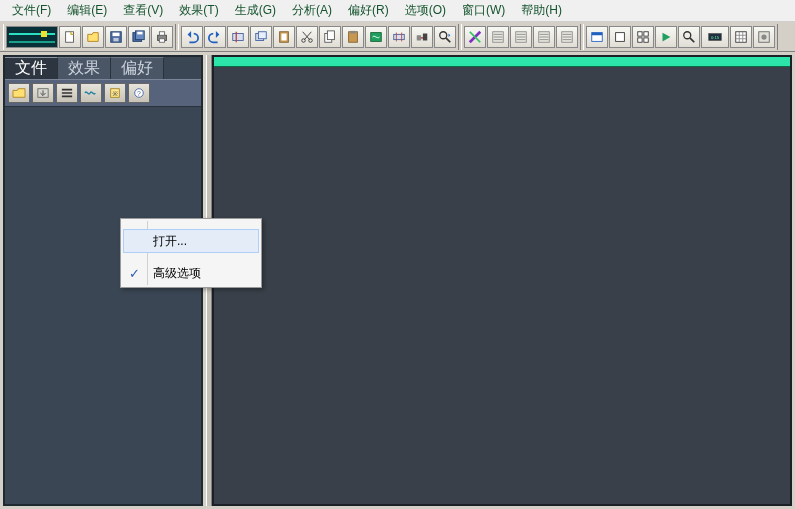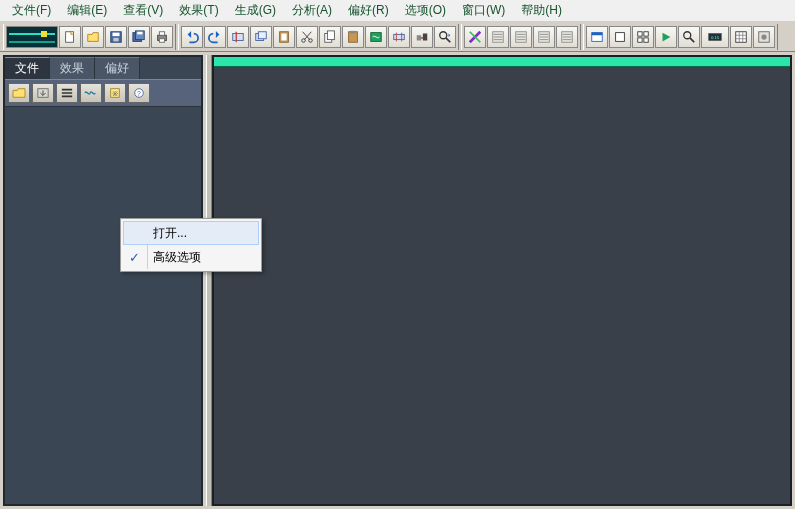--- a/index.html
+++ b/index.html
@@ -96,21 +96,21 @@
     display: flex;
     flex-direction: column;
   }
   .side-tabs {
     display: flex;
     height: 22px;
     background: #3b4654;
   }
   .side-tab {
     padding: 2px 10px;
-    font-size: 12px;
+    font-size: 16px;
     color: #c8d0da;
     background: #4a5666;
     border-right: 1px solid #2a323c;
     border-top: 1px solid #6a7686;
     cursor: default;
     display: flex;
     align-items: center;
   }
   .side-tab.active {
     background: #2d3540;
@@ -180,20 +180,21 @@
   }
   .ctx-item {
     height: 24px;
     display: flex;
     align-items: center;
     padding-left: 30px;
     position: relative;
     font-size: 12px;
     color: #000;
     cursor: default;
+    margin-top: 8px;
   }
   .ctx-item.hover {
     background: #e4ecf7;
     border: 1px solid #aecff7;
     padding-left: 29px;
   }
   .ctx-check {
     position: absolute;
     left: 6px;
     color: #2a5db0;

